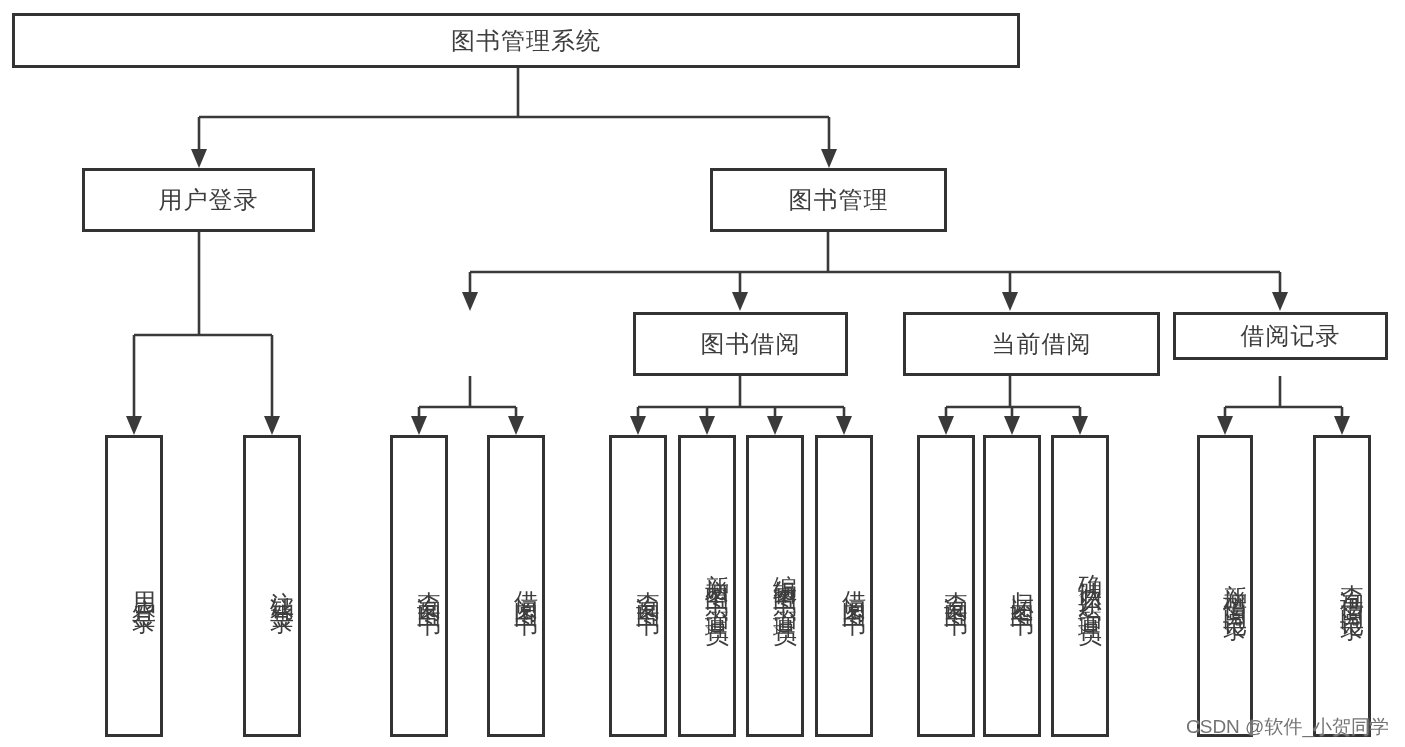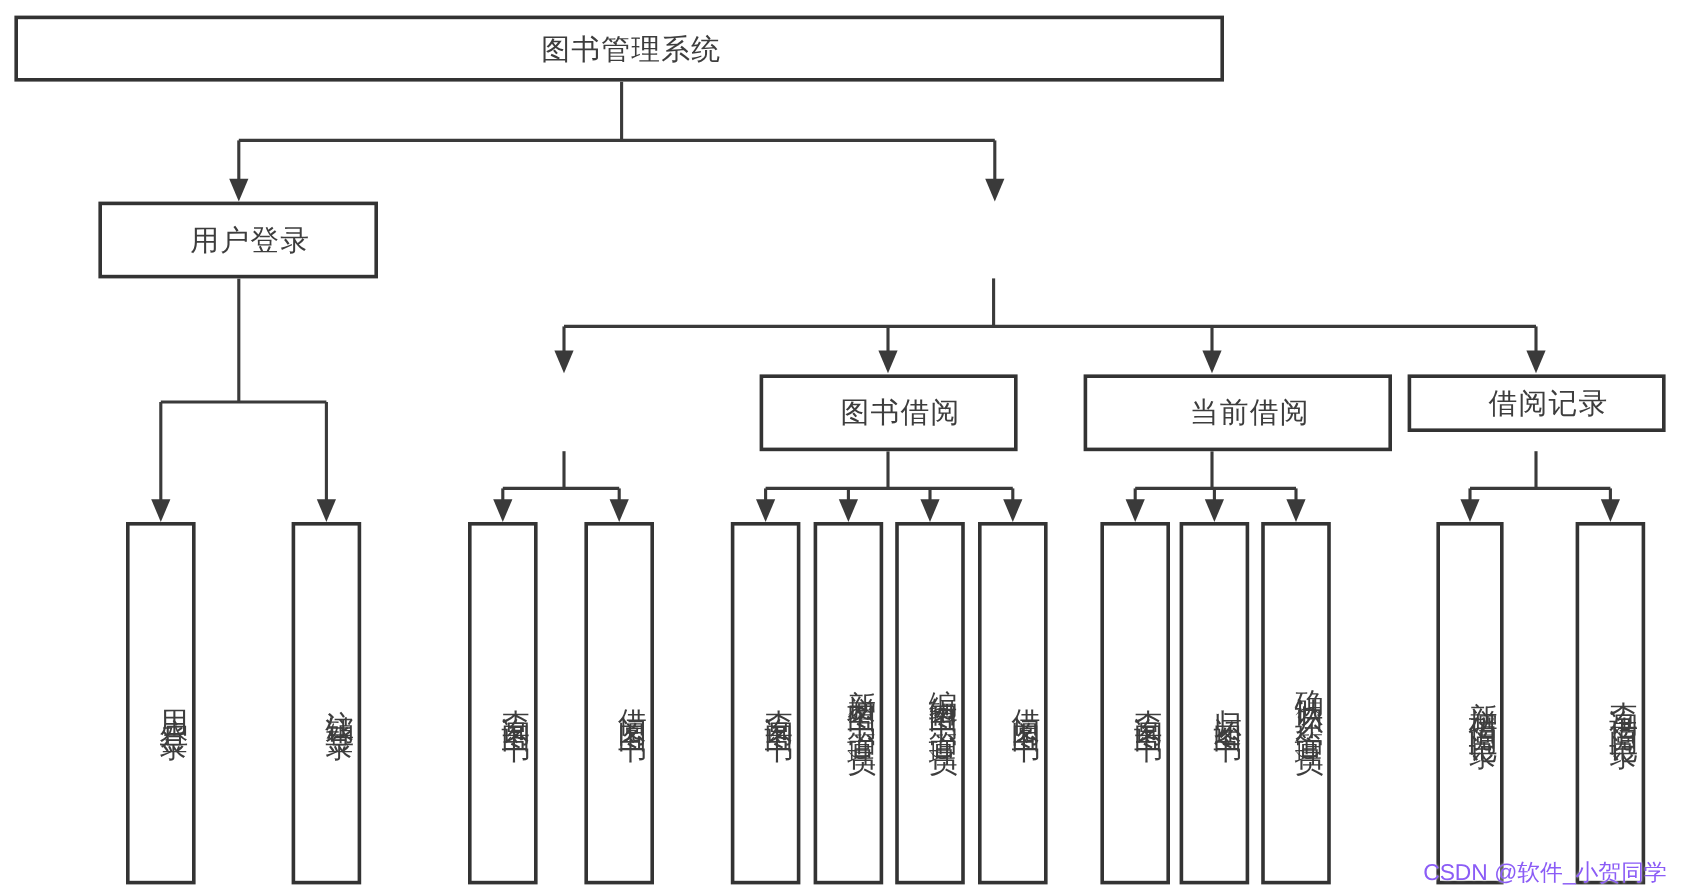--- a/index.html
+++ b/index.html
@@ -50,21 +50,21 @@
     letter-spacing: 7px;
     line-height: 1;
     white-space: nowrap;
   }
   .watermark {
     position: absolute;
     left: 1186px;
     top: 714px;
     z-index: 3;
     font-size: 19px;
-    color: #8b5cf6;
+    color: #737373;
     white-space: nowrap;
     text-shadow: 0 0 2px #ffffff;
   }
 </style>
 </head>
 <body>
 
 <div class="canvas">
 
   <svg class="connectors" width="1405" height="747" viewBox="0 0 1405 747">
@@ -129,20 +129,23 @@
     <polygon points="1334,416 1350,416 1342,435"></polygon>
   </svg>
 
   <div class="box h" style="left:12px; top:13px; width:1008px; height:55px;">
     <span>图书管理系统</span>
   </div>
 
   <div class="box h" style="left:82px; top:168px; width:233px; height:64px;">
     <span>用户登录</span>
   </div>
+  <div class="box h" style="left:710px; top:168px; width:237px; height:64px;">
+    <span>图书管理</span>
+  </div>
 
   <div class="box h" style="left:633px; top:312px; width:215px; height:64px;">
     <span>图书借阅</span>
   </div>
   <div class="box h" style="left:903px; top:312px; width:257px; height:64px;">
     <span>当前借阅</span>
   </div>
   <div class="box h" style="left:1173px; top:312px; width:215px; height:48px;">
     <span>借阅记录</span>
   </div>

